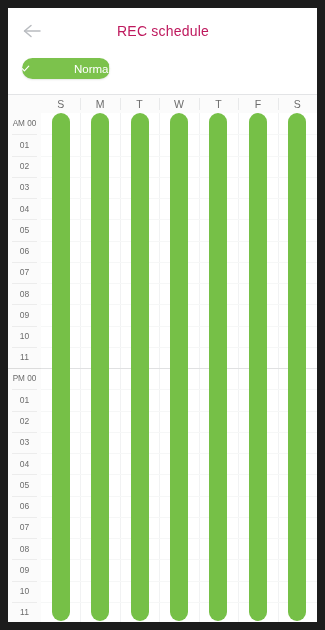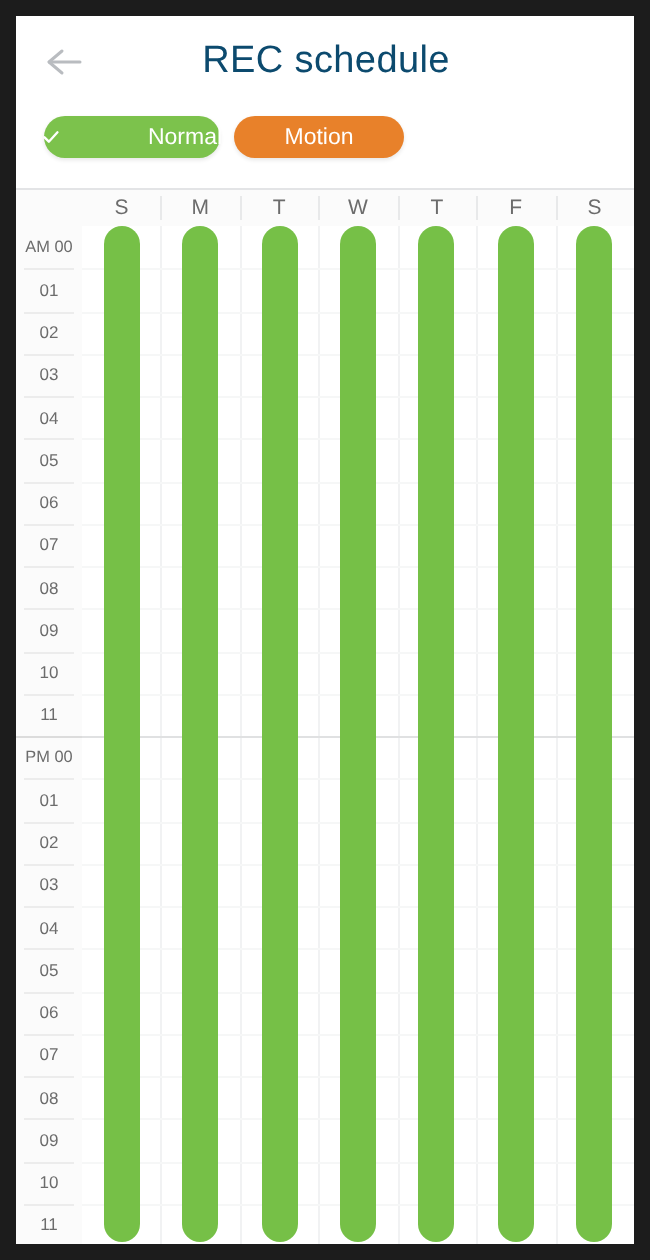--- a/index.html
+++ b/index.html
@@ -23,21 +23,21 @@
   }
   .back-btn{
     position:absolute;left:8px;top:8px;width:32px;height:30px;
     display:flex;align-items:center;justify-content:center;
     cursor:pointer;
   }
   .back-btn svg{display:block;}
   .page-title{
     position:absolute;left:60px;top:0;width:190px;height:45px;
     display:flex;align-items:center;justify-content:center;
-    font-size:19px;color:#0c4a6e;letter-spacing:.2px;
+    font-size:14px;color:#be185d;letter-spacing:.2px;
     white-space:nowrap;
   }
   .apply-btn{
     position:absolute;right:6px;top:11px;
     width:62px;height:23px;border-radius:12px;
     background:#f0f1f2;
     display:flex;align-items:center;justify-content:center;
     font-size:11.5px;color:#d2d4d6;
     cursor:default;
   }
@@ -132,23 +132,20 @@
   </div>
 
   <div class="filters">
     <div class="pill pill-normal">
       <span class="chk">
         <svg width="9" height="9" viewBox="0 0 10 10">
           <path d="M1.4 5.2 L3.8 7.6 L8.6 2.4" fill="none" stroke="#ffffff" stroke-width="1.3" stroke-linecap="round" stroke-linejoin="round"></path>
         </svg>
       </span>
       <span>Normal</span>
-    </div>
-    <div class="pill pill-motion">
-      <span>Motion</span>
     </div>
   </div>
 
   <div class="grid-wrap">
 
     <div class="dayhdr" id="dayhdr">
         <div class="dcell" style="left: 33.2143px;">S</div>
         <div class="dcell" style="left: 72.6429px;">M</div>
         <div class="dsep" style="left: 72.4286px;"></div>
         <div class="dcell" style="left: 112.071px;">T</div>

